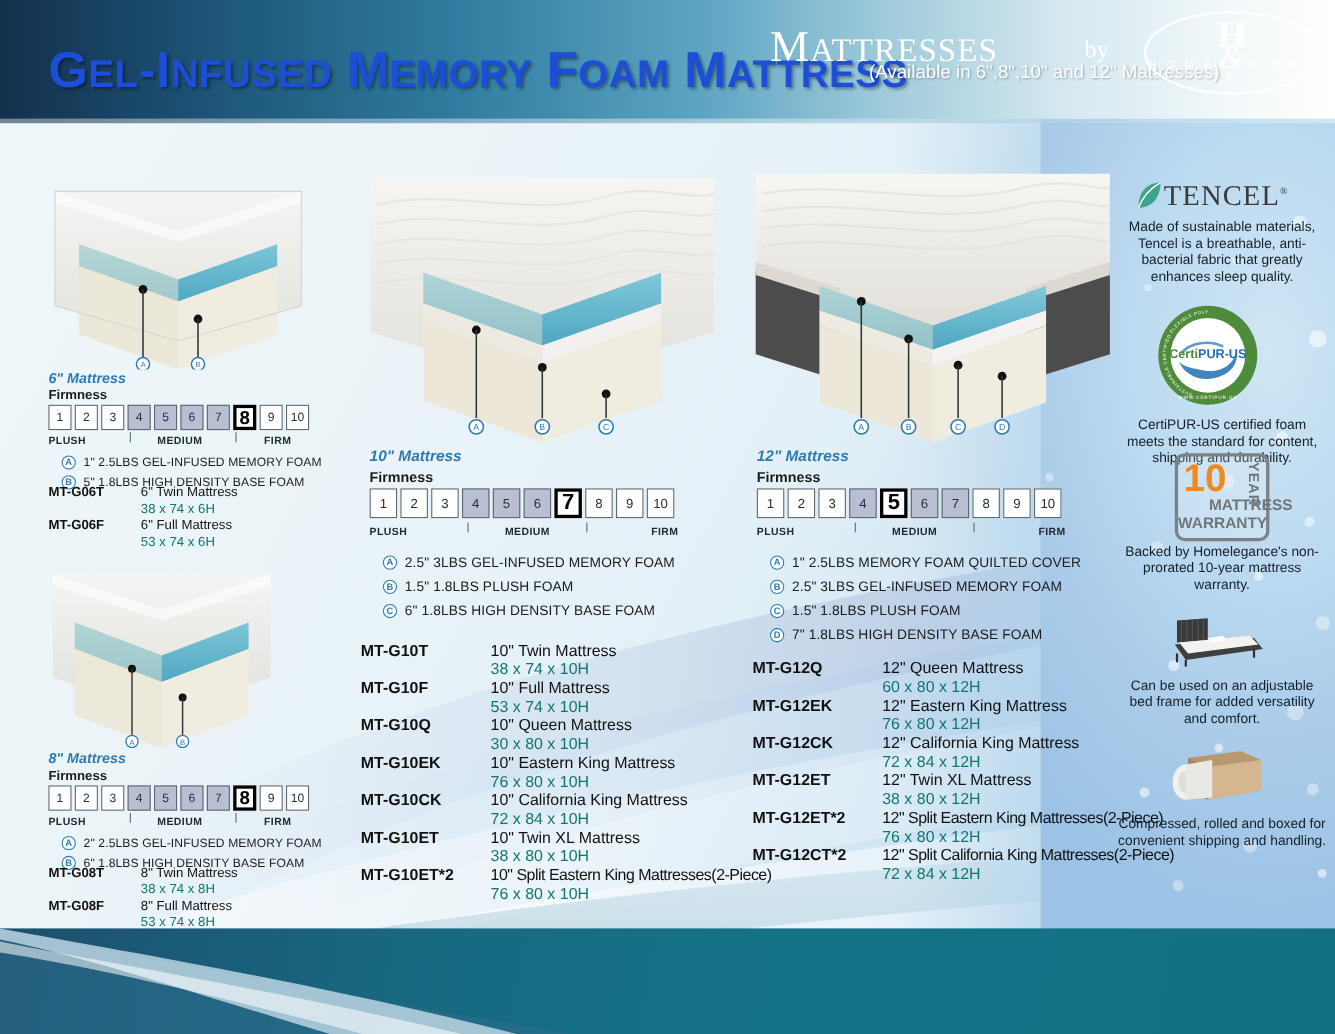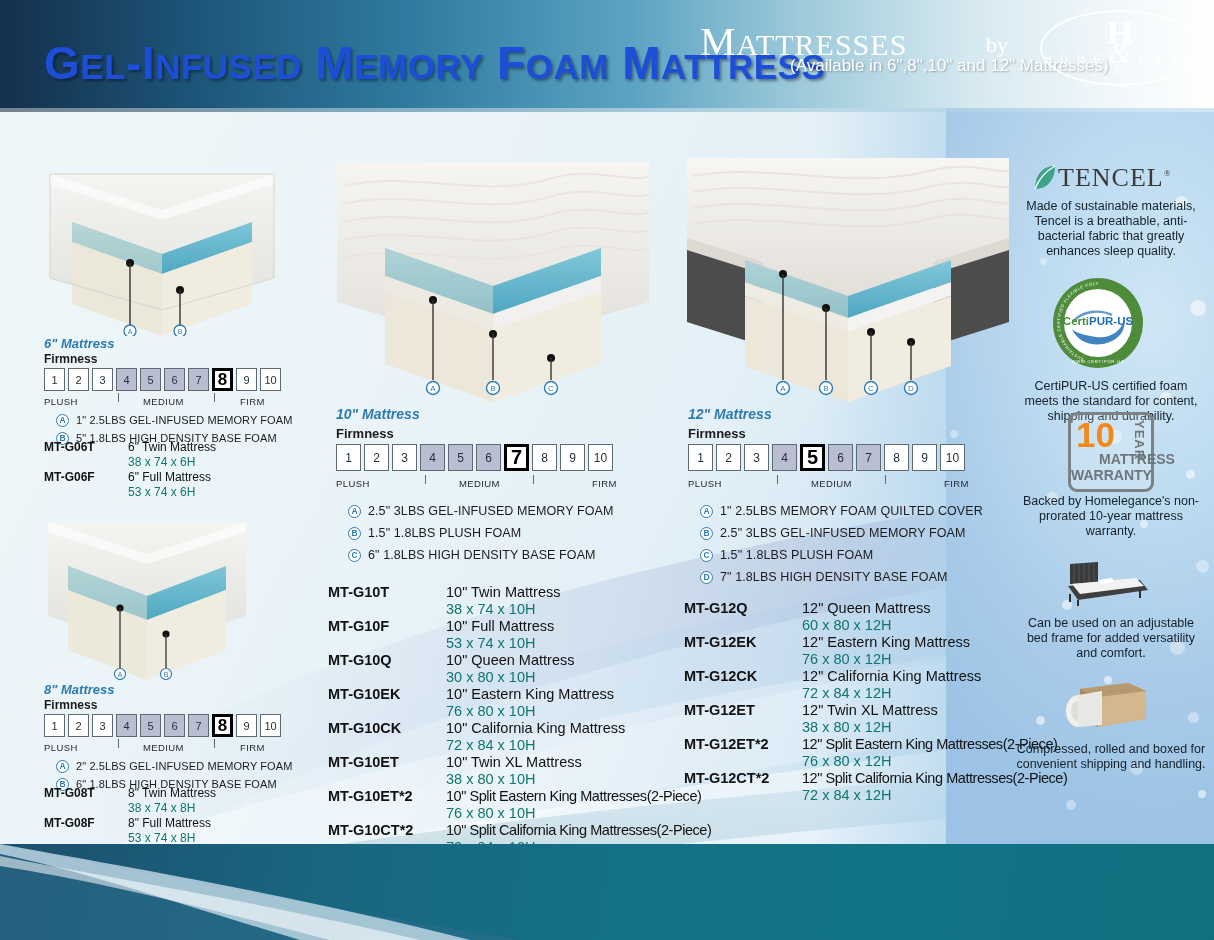--- a/index.html
+++ b/index.html
@@ -43,21 +43,21 @@
   .sec-title{position:absolute;color:#2f7bb0;font-weight:bold;font-style:italic;font-size:13px;white-space:nowrap;}
   .firm-label{position:absolute;color:#1a1a1a;font-weight:bold;font-size:12px;}
   .scale{position:absolute;display:flex;gap:3px;}
   .cell{width:21px;height:23px;border:1px solid #5d6a72;background:#ffffff;
     display:flex;align-items:center;justify-content:center;font-size:11px;color:#24313a;
     box-sizing:border-box;}
   .cell.g{background:#b9bed2;}
   .cell.hi{border:3px solid #000000;background:#ffffff;font-size:17px;font-weight:bold;color:#000;}
   .scale.big .cell{width:25px;height:27px;font-size:12px;}
   .scale.big .cell.hi{font-size:20px;}
-  .rng{position:absolute;font-size:9.5px;font-weight:normal;color:#202a30;letter-spacing:.4px;}
+  .rng{position:absolute;font-size:9.5px;font-weight:bold;color:#202a30;letter-spacing:.4px;}
   .tick{position:absolute;width:1px;height:9px;background:#5d6a72;}
 
   .layer{position:absolute;font-size:11px;color:#1c1c1c;letter-spacing:.1px;white-space:nowrap;}
   .layer.big{font-size:12.5px;}
   .bullet{display:inline-block;width:13px;height:13px;border-radius:50%;
     background:#ffffff;border:1.6px solid #2e7bb3;color:#2e7bb3;font-size:8.5px;font-weight:bold;
     text-align:center;line-height:10.5px;margin-right:7px;vertical-align:1px;box-sizing:border-box;}
 
   
   .sku{position:absolute;}
@@ -461,30 +461,20 @@
       <div>
         <div class="sku-row">
           <div class="sku-code">MT-G10ET*2</div>
           <div class="sku-desc tight">10" Split Eastern King Mattresses(2-Piece)</div>
         </div>
         <div class="sku-row">
           <div class="sku-code">&nbsp;</div>
           <div class="sku-dim">76 x 80 x 10H</div>
         </div>
       </div>
-      <div>
-        <div class="sku-row">
-          <div class="sku-code">MT-G10CT*2</div>
-          <div class="sku-desc tight">10" Split California King Mattresses(2-Piece)</div>
-        </div>
-        <div class="sku-row">
-          <div class="sku-code">&nbsp;</div>
-          <div class="sku-dim">72 x 84 x 10H</div>
-        </div>
-      </div>
     </div>
 
   <div class="matt" style="left:683px;top:150px;">
     <svg width="330" height="252" viewBox="0 0 330 252">
       <defs>
         <linearGradient id="cov12" x1="0" y1="0" x2="0" y2="1">
           <stop offset="0%" stop-color="#f7f6f3"></stop>
             <stop offset="100%" stop-color="#e2dfd9"></stop>
         </linearGradient>
         <linearGradient id="gel12" x1="0" y1="0" x2="0" y2="1">

